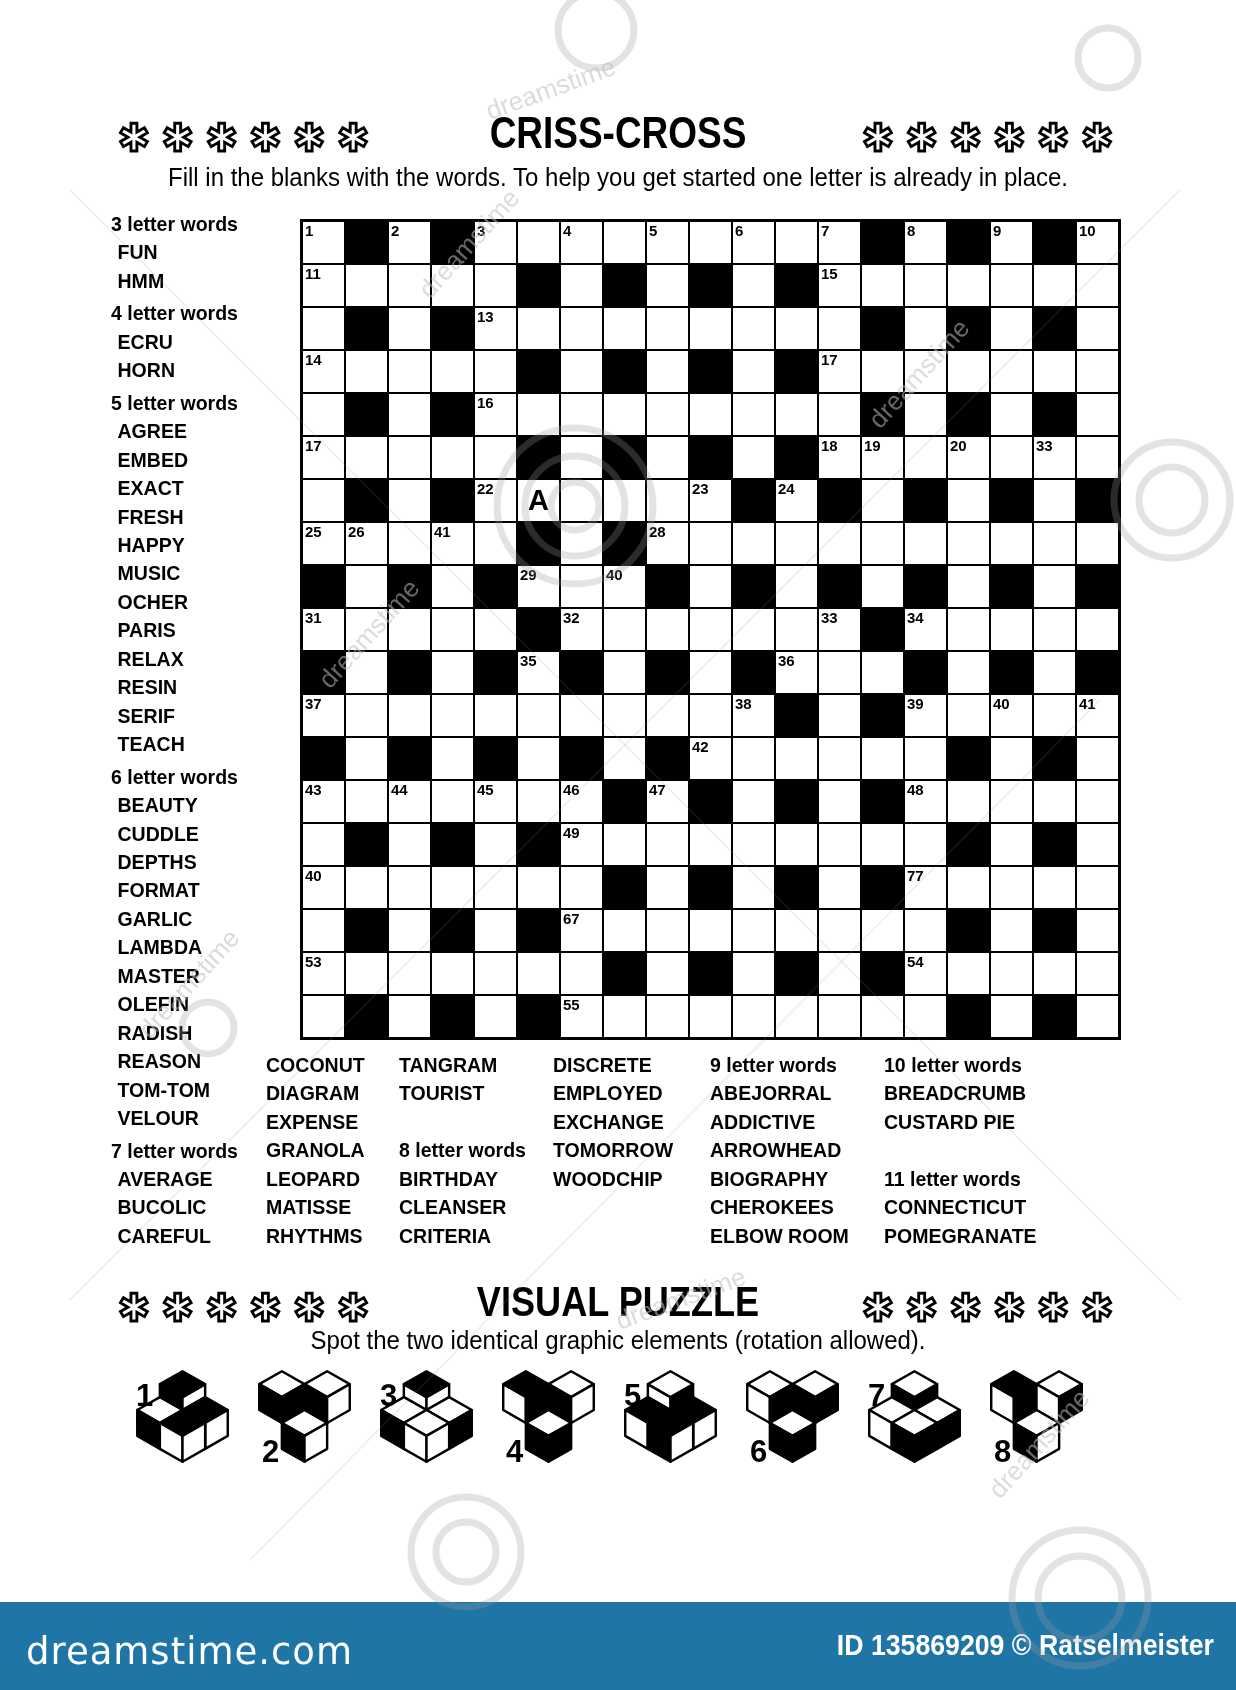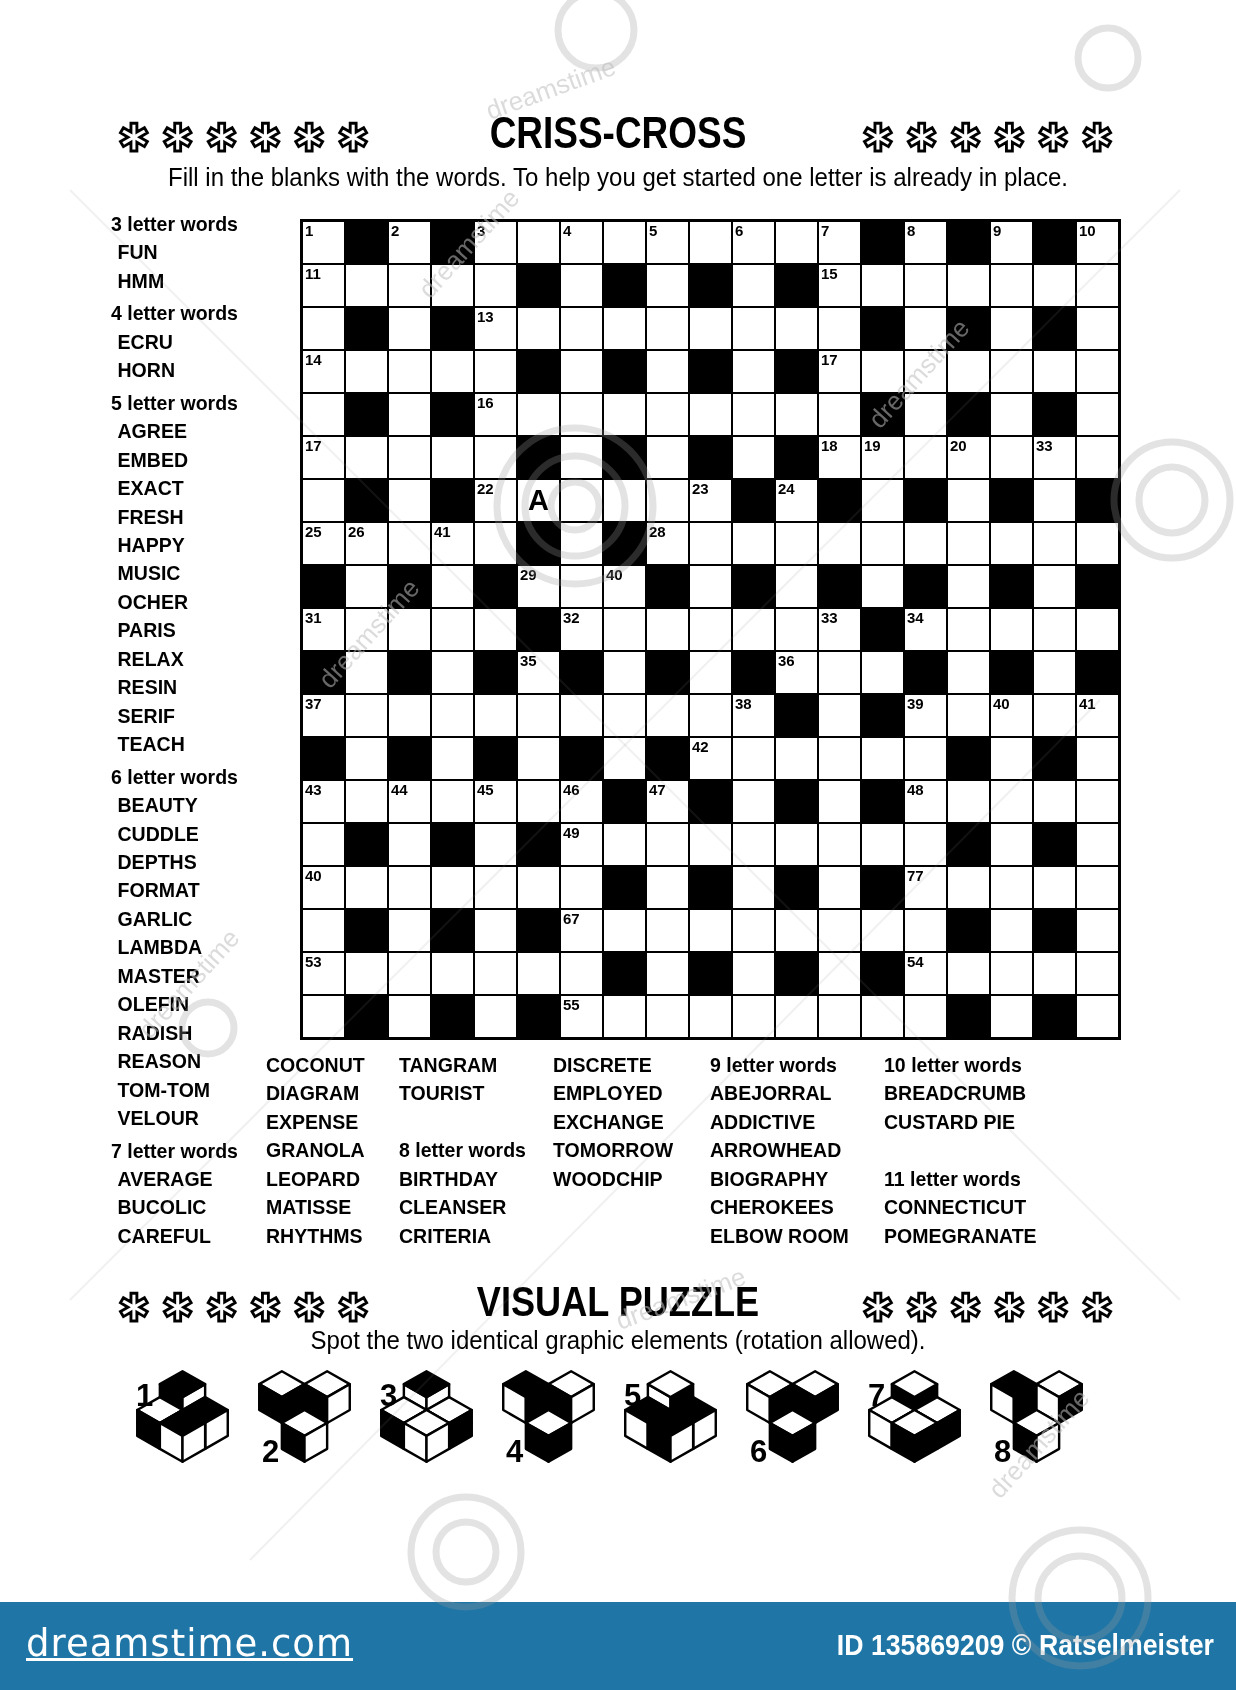--- a/index.html
+++ b/index.html
@@ -34,22 +34,22 @@
   .bcol .blank{visibility:hidden;}
   
   .vptitle{position:absolute;top:1278px;left:0;width:1236px;text-align:center;
            font-size:42px;font-weight:700;transform:scaleX(.86);}
   .vpsub{position:absolute;top:1326px;left:0;width:1236px;text-align:center;
          font-size:25px;font-weight:400;transform:scaleX(.96);}
   .shape{position:absolute;top:1366px;}
   .shlabel{position:absolute;font-size:31px;font-weight:700;}
   
   .footer{position:absolute;left:0;top:1602px;width:1236px;height:88px;}
-  .brand{position:absolute;left:26px;top:20px;font-size:37px;font-weight:400;color:#fff;
-         font-family:"DejaVu Sans",sans-serif;letter-spacing:1px;text-decoration:underline;}
+  .brand{position:absolute;left:26px;top:28px;font-size:37px;font-weight:400;color:#fff;
+         font-family:"DejaVu Sans",sans-serif;letter-spacing:1px;}
   .credit{position:absolute;right:22px;top:27px;font-size:29px;font-weight:700;color:#fff;
           transform:scaleX(.92);transform-origin:100% 0;}
   
   .wm{position:absolute;inset:0;pointer-events:none;z-index:9;}
 </style>
 </head>
 <body>
 
 <div class="page">
 

